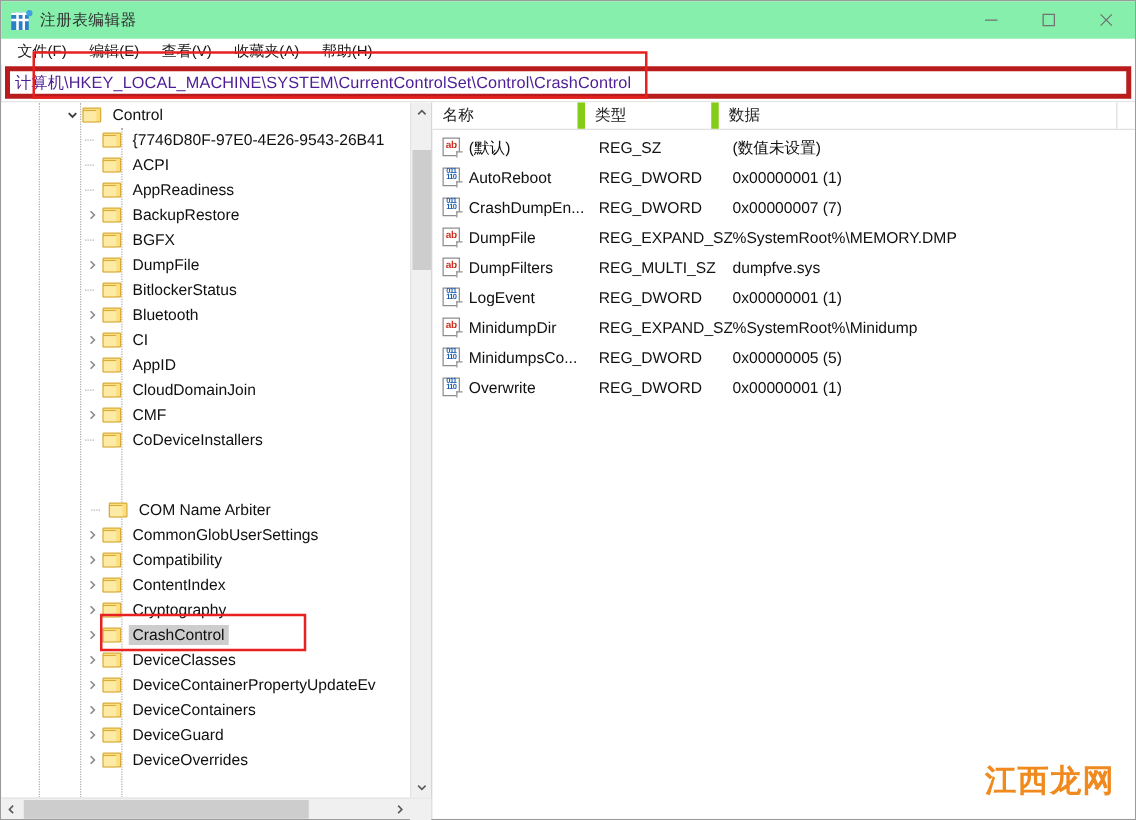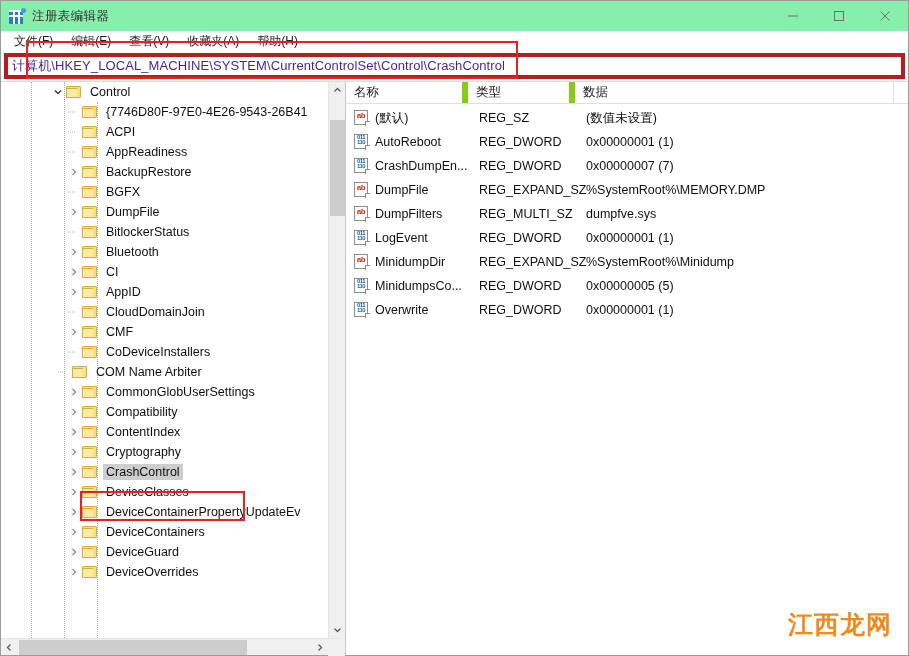--- a/index.html
+++ b/index.html
@@ -565,21 +565,21 @@
                 <svg width="16" height="20" viewBox="0 0 16 20">
                   <line x1="2" y1="10" x2="9" y2="10" stroke="#b0b0b0" stroke-width="1" stroke-dasharray="1,1"></line>
                 </svg>
               </span>
               <span class="folder">
                 <span class="back"></span>
                 <span class="front"></span>
               </span>
               <span class="tree-label">CoDeviceInstallers</span>
             </div>
-            <div class="tree-row" style="padding-left: 55px;">
+            <div class="tree-row" style="padding-left: 70px; margin-top: 36px;">
               <span class="twisty">
                 <svg width="16" height="20" viewBox="0 0 16 20">
                   <line x1="2" y1="10" x2="9" y2="10" stroke="#b0b0b0" stroke-width="1" stroke-dasharray="1,1"></line>
                 </svg>
               </span>
               <span class="folder">
                 <span class="back"></span>
                 <span class="front"></span>
               </span>
               <span class="tree-label">COM Name Arbiter</span>

